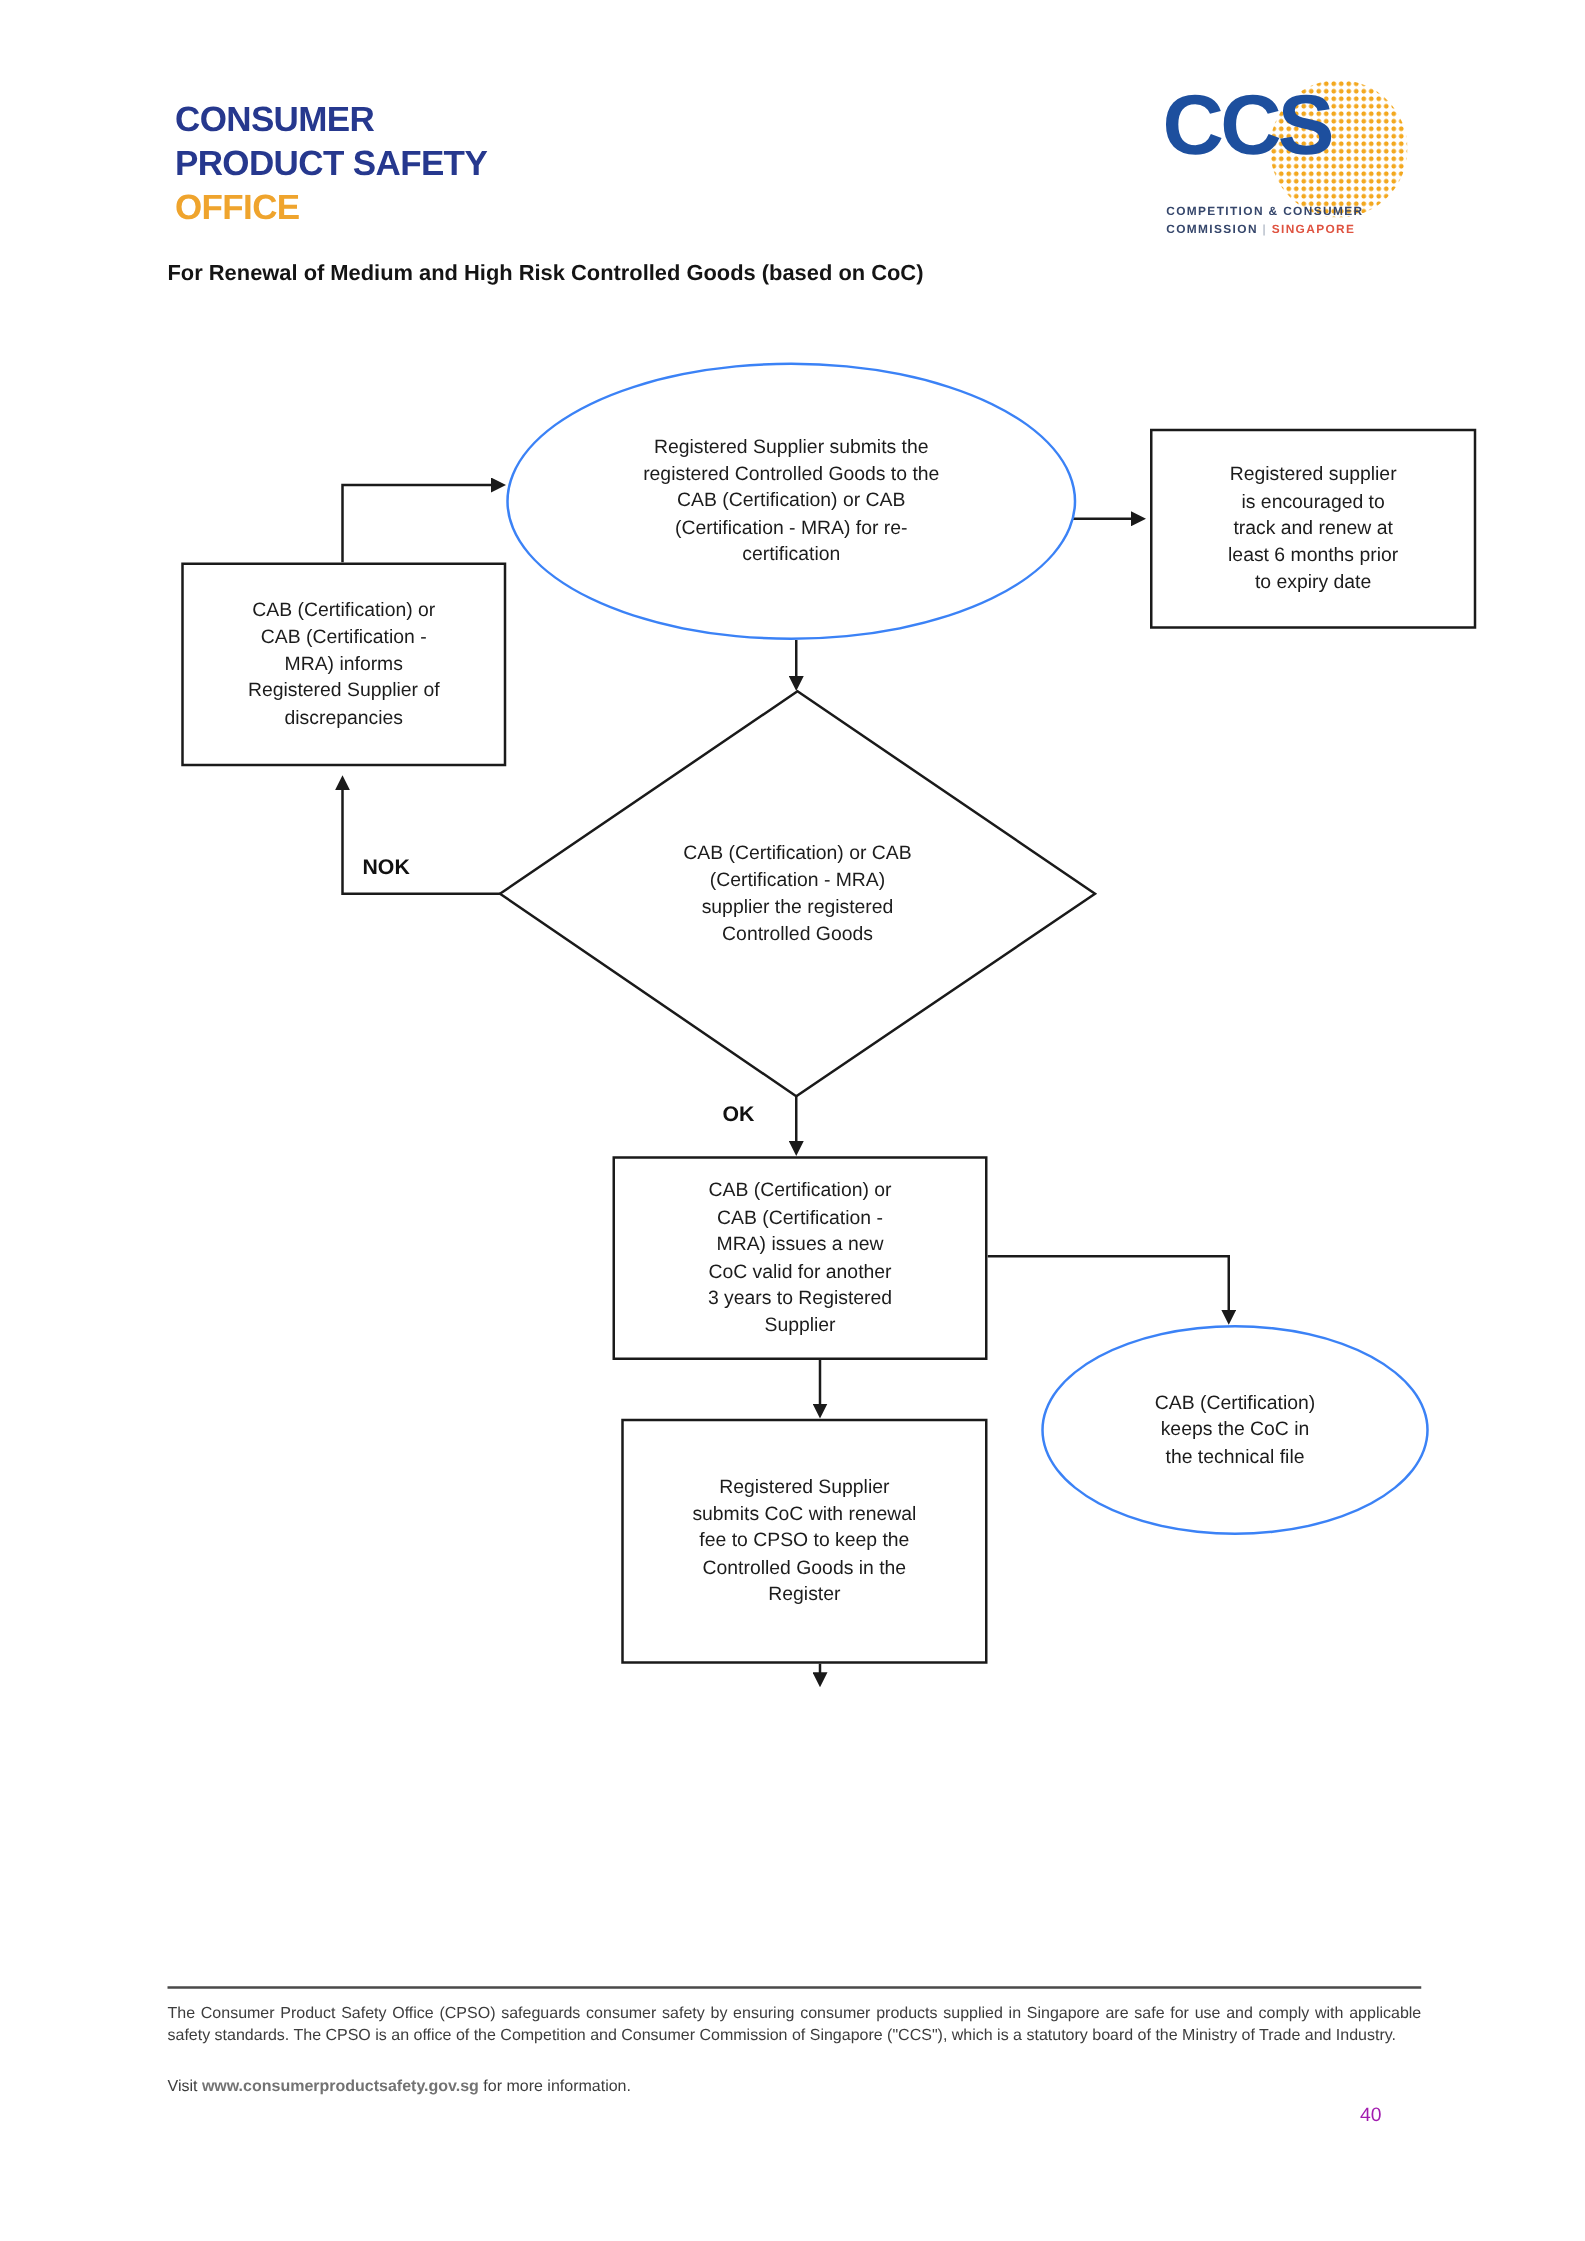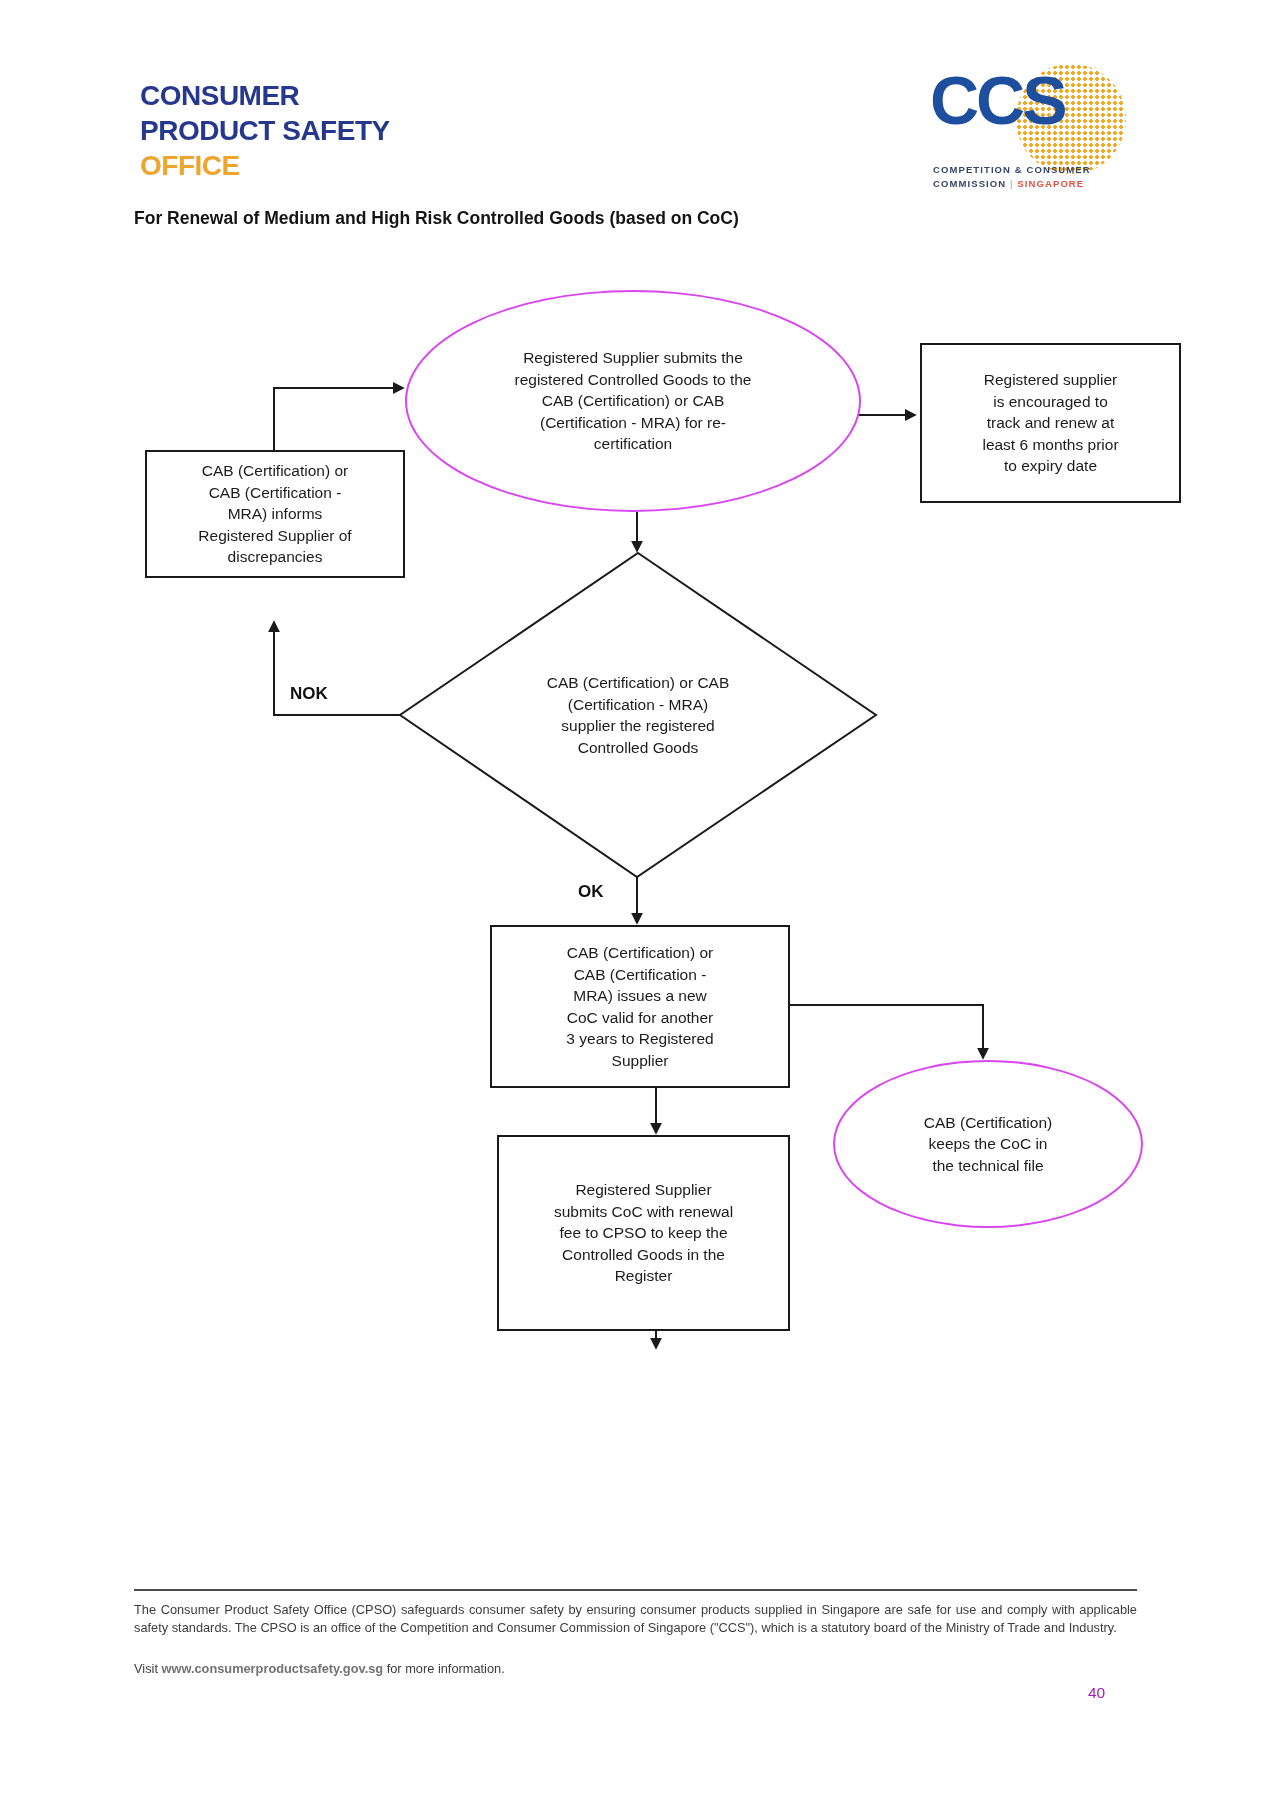--- a/index.html
+++ b/index.html
@@ -52,26 +52,26 @@
   
   .chart-svg { position: absolute; left: 0; top: 0; z-index: 1; }
   .node {
     position: absolute; z-index: 2;
     display: flex; align-items: center; justify-content: center;
     text-align: center;
     font-size: 15.5px; line-height: 21.5px; color: #1c1c1c;
     background: #ffffff;
   }
   .rect-node { border: 2px solid #1a1a1a; }
-  .ellipse-node { border: 2px solid #d946ef; border-radius: 50%; }
+  .ellipse-node { border: 2px solid #3b82f6; border-radius: 50%; }
   .diamond-text { background: transparent; }
 
   .node-submit   { left: 405px; top: 290px; width: 456px; height: 222px; padding: 0 100px; }
   .node-track    { left: 920px; top: 343px; width: 261px; height: 160px; padding: 0 60px; }
-  .node-informs  { left: 145px; top: 450px; width: 260px; height: 128px; padding: 0 43px; }
+  .node-informs  { left: 145px; top: 450px; width: 260px; height: 163px; padding: 0 43px; }
   .node-evaluates{ left: 543px; top: 643px; width: 190px; height: 144px; padding: 0; }
   .node-issues   { left: 490px; top: 925px; width: 300px; height: 163px; padding: 0 72px; }
   .node-keeps    { left: 833px; top: 1060px; width: 310px; height: 168px; padding: 0 83px; }
   .node-fee      { left: 497px; top: 1135px; width: 293px; height: 196px; padding: 0 49px; }
   .node-continue { left: 452px; top: 1350px; width: 398px; height: 165px; padding: 0 107px; }
 
   .branch-label {
     position: absolute; z-index: 3;
     font-size: 17px; font-weight: 700; color: #111111;
   }

